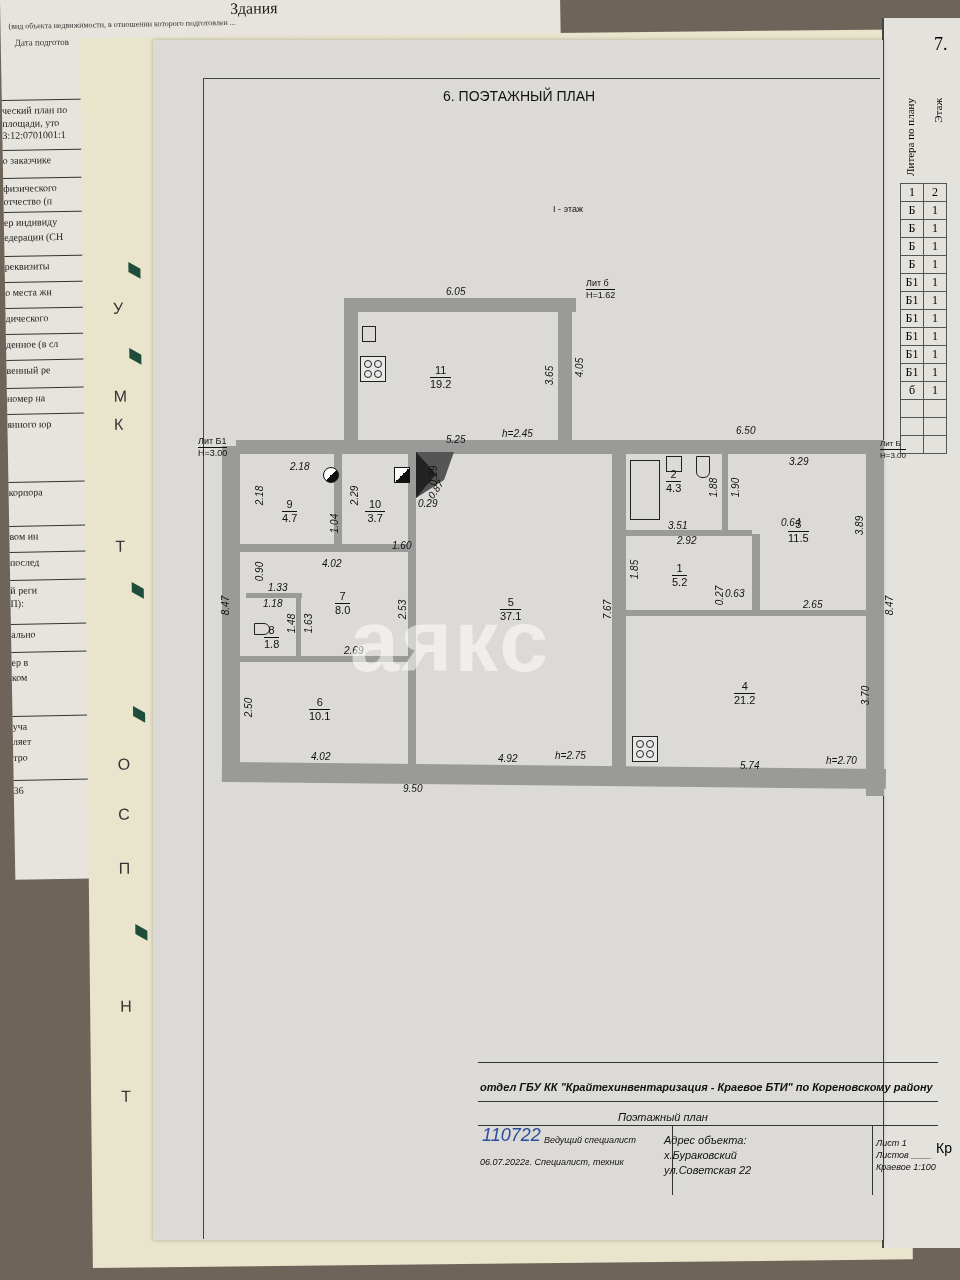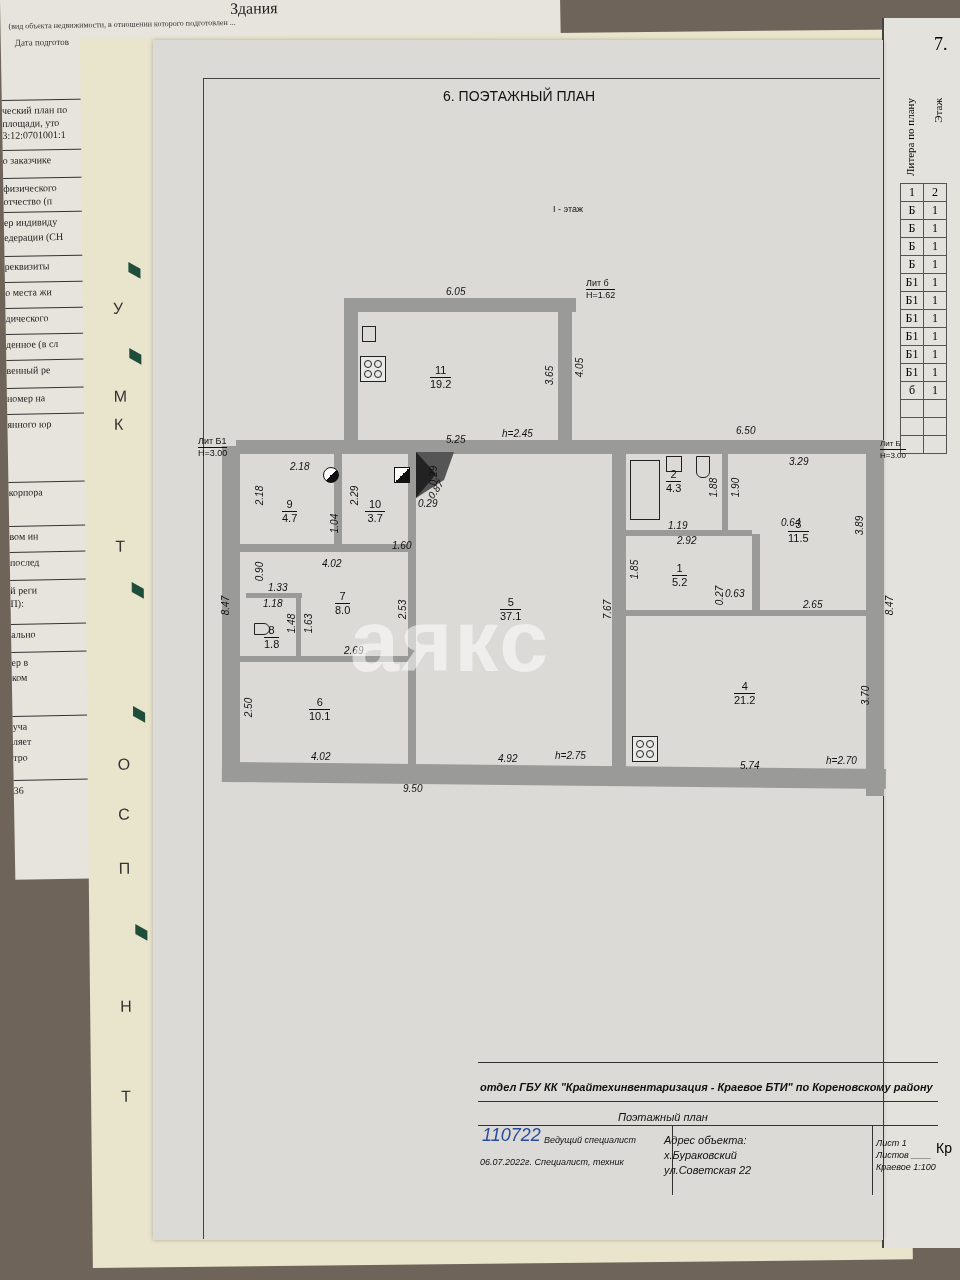--- a/index.html
+++ b/index.html
@@ -246,21 +246,21 @@
   <div class="lbl" style="left:290px;top:461px;">2.18</div>
   <div class="lbl" style="left:418px;top:498px;">0.29</div>
   <div class="lbl" style="left:372px;top:540px;margin-left:20px;">1.60</div>
   <div class="lbl" style="left:322px;top:558px;">4.02</div>
   <div class="lbl" style="left:268px;top:582px;">1.33</div>
   <div class="lbl" style="left:263px;top:598px;">1.18</div>
   <div class="lbl" style="left:344px;top:645px;text-align:center;">2.69</div>
   <div class="lbl" style="left:311px;top:751px;">4.02</div>
   <div class="lbl" style="left:498px;top:753px;">4.92</div>
   <div class="lbl" style="left:403px;top:783px;">9.50</div>
-  <div class="lbl" style="left:668px;top:520px;">1.19</div>
+  <div class="lbl" style="left:668px;top:520px;">3.51</div>
   <div class="lbl" style="left:677px;top:535px;text-align:center;">2.92</div>
   <div class="lbl" style="left:733px;top:517px;margin-left:48px;">0.64</div>
   <div class="lbl" style="left:789px;top:456px;">3.29</div>
   <div class="lbl" style="left:725px;top:588px;">0.63</div>
   <div class="lbl" style="left:803px;top:599px;">2.65</div>
   <div class="lbl" style="left:740px;top:760px;">5.74</div>
 
   <div class="vlbl" style="left:540px;top:370px;">3.65</div>
   <div class="vlbl" style="left:570px;top:362px;">4.05</div>
   <div class="vlbl" style="left:250px;top:490px;">2.18</div>

